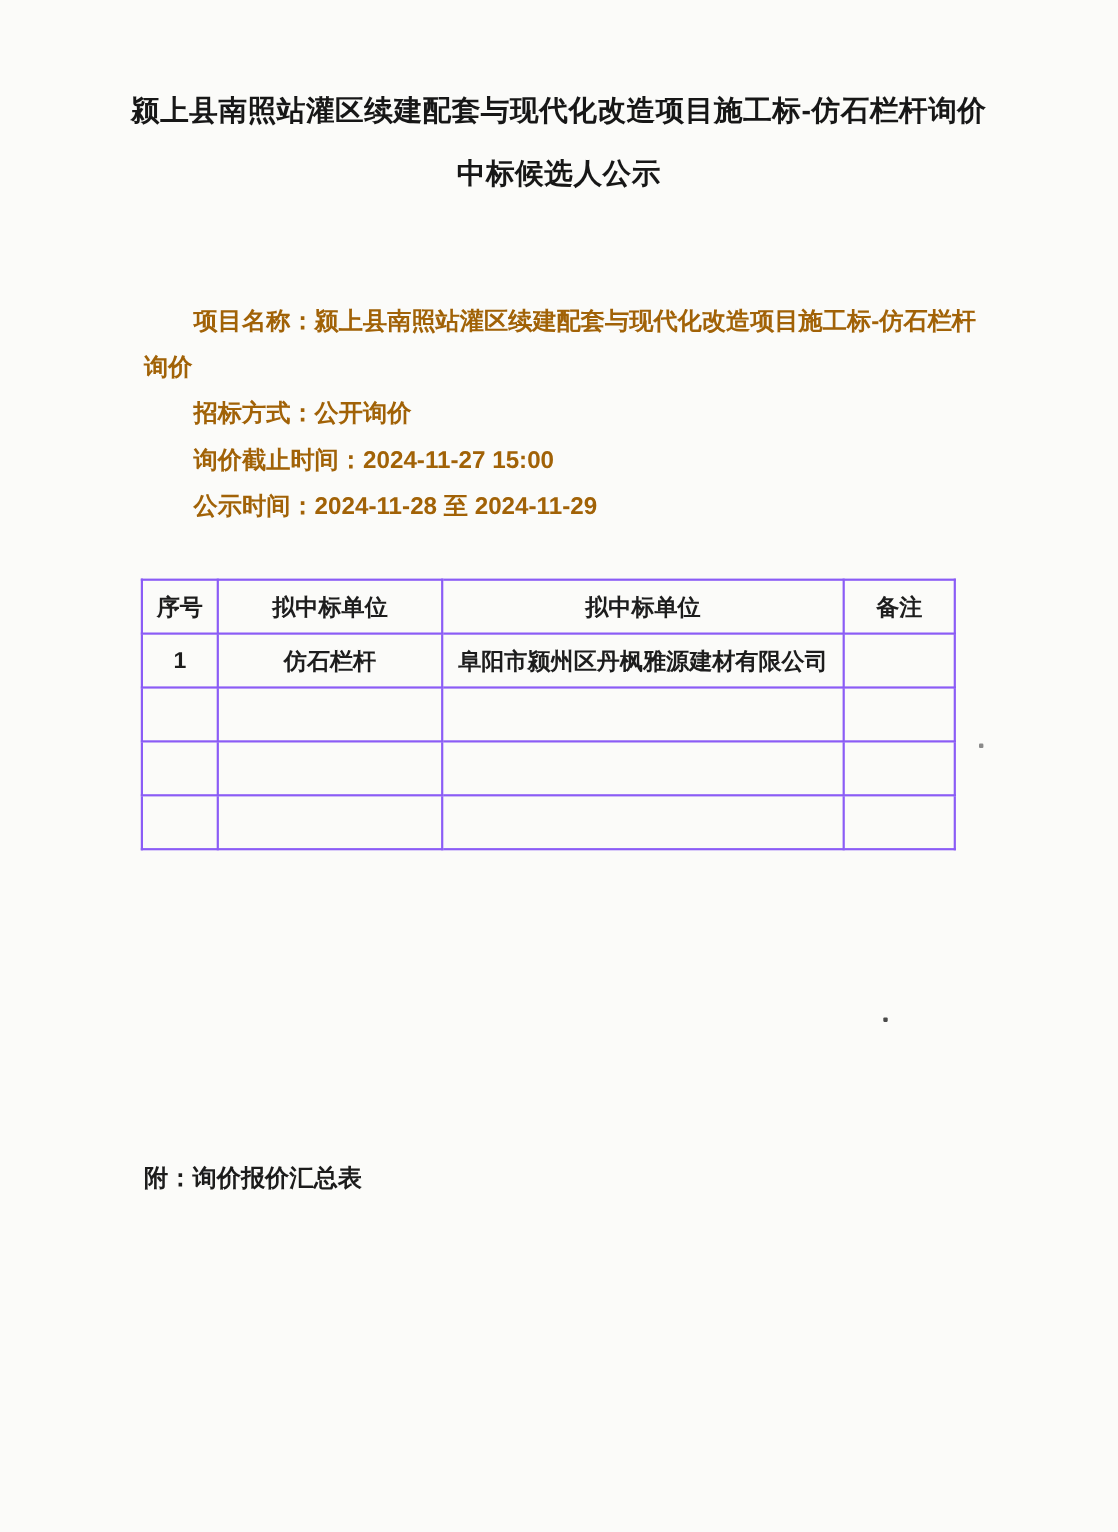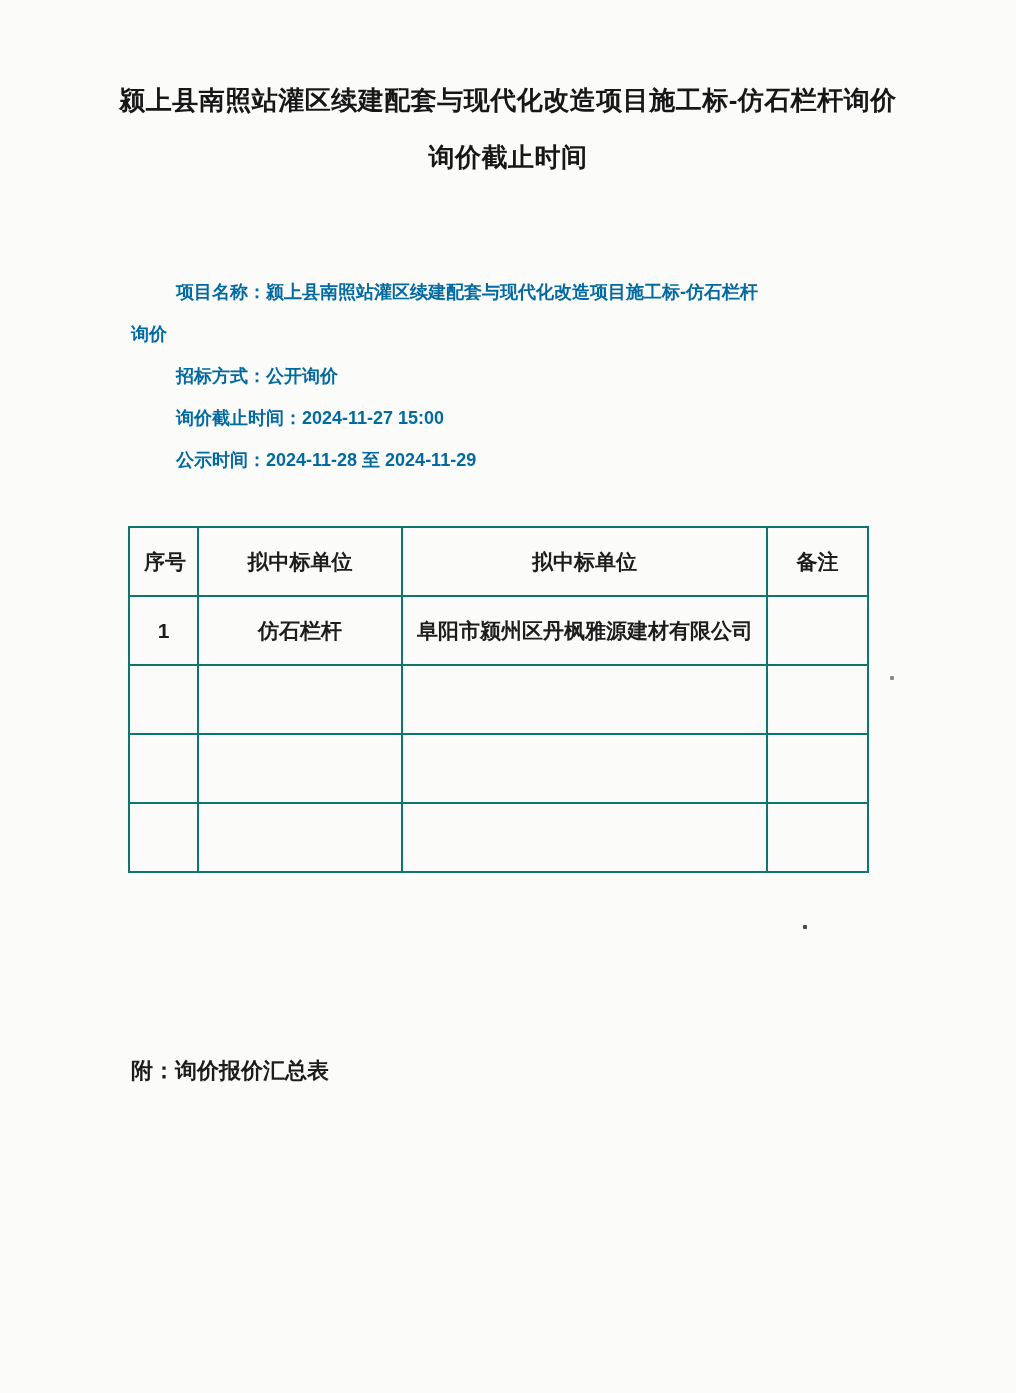--- a/index.html
+++ b/index.html
@@ -36,39 +36,39 @@
 
   .info-block {
     position: absolute;
     left: 131px;
     top: 271px;
     width: 750px;
   }
   .text-line {
     height: 42px;
     line-height: 42px;
-    font-size: 18px;
+    font-size: 22px;
     font-weight: 600;
-    color: #0369a1;
+    color: #a16207;
     white-space: nowrap;
   }
   .text-line.indent { padding-left: 45px; }
 
   table.result-table {
     position: absolute;
     left: 128px;
     top: 526px;
     width: 739px;
     border-collapse: collapse;
     table-layout: fixed;
   }
   .result-table th, .result-table td {
-    border: 2px solid #0f766e;
+    border: 2px solid #8b5cf6;
     height: 39px;
-    padding: 14px;
+    padding: 4px;
     text-align: center;
     vertical-align: middle;
     font-size: 21px;
     font-weight: 600;
     color: #1d1d1d;
     white-space: nowrap;
     overflow: hidden;
   }
   .result-table th { font-weight: 700; }
   col.c1 { width: 69px; }
@@ -108,21 +108,21 @@
     width: 4px; height: 4px;
     background: #4a4a4a;
   }
 </style>
 </head>
 <body>
 
 <div class="page">
 
   <div class="doc-title line1">颍上县南照站灌区续建配套与现代化改造项目施工标-仿石栏杆询价</div>
-  <div class="doc-title line2">询价截止时间</div>
+  <div class="doc-title line2">中标候选人公示</div>
 
   <div class="info-block">
     <div class="text-line indent">项目名称：颍上县南照站灌区续建配套与现代化改造项目施工标-仿石栏杆</div>
     <div class="text-line">询价</div>
     <div class="text-line indent">招标方式：公开询价</div>
     <div class="text-line indent">询价截止时间：2024-11-27 15:00</div>
     <div class="text-line indent">公示时间：2024-11-28 至 2024-11-29</div>
   </div>
 
   <table class="result-table">

